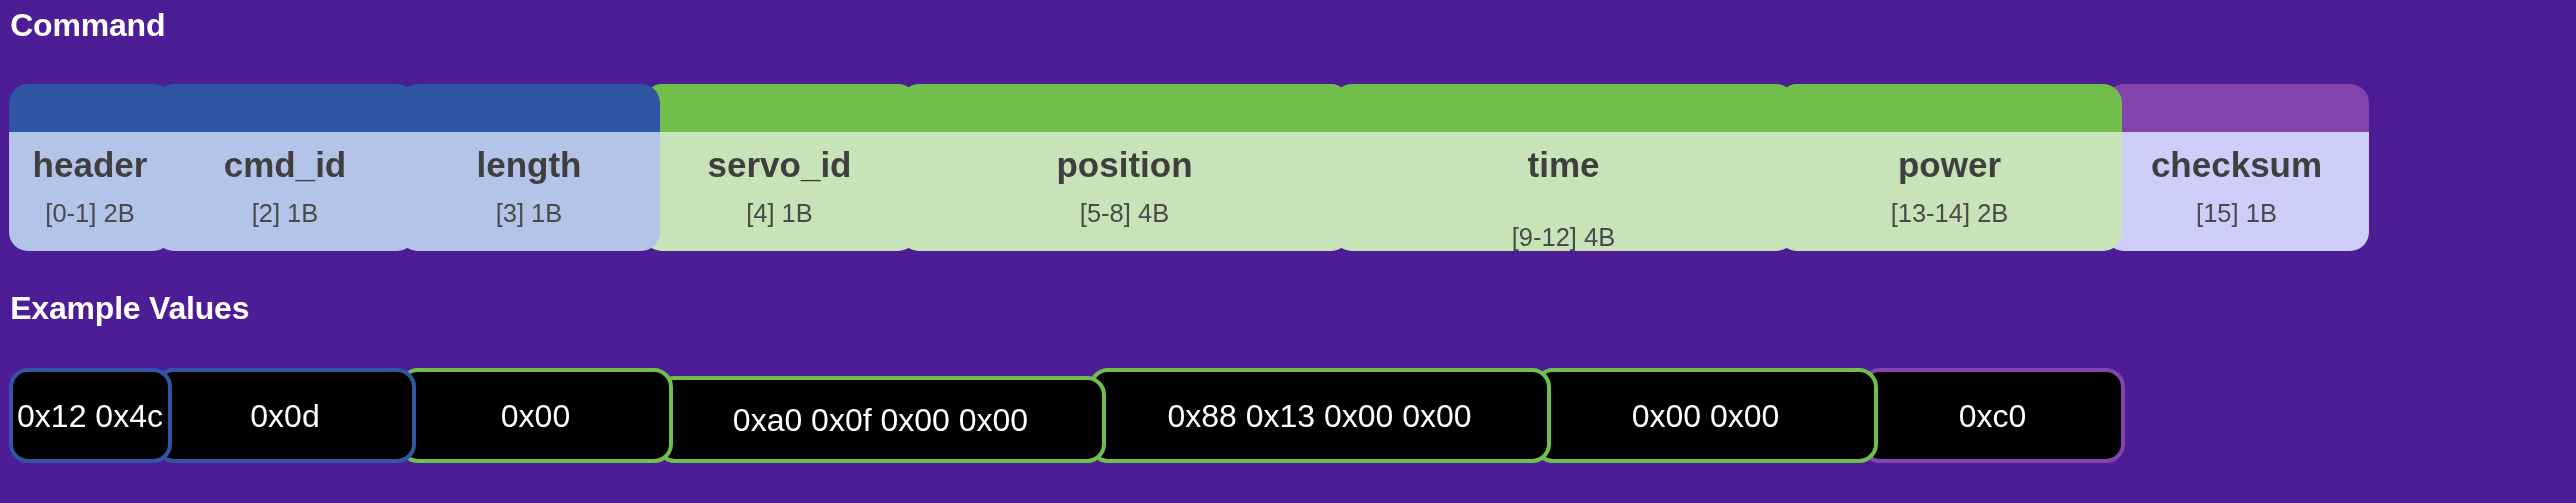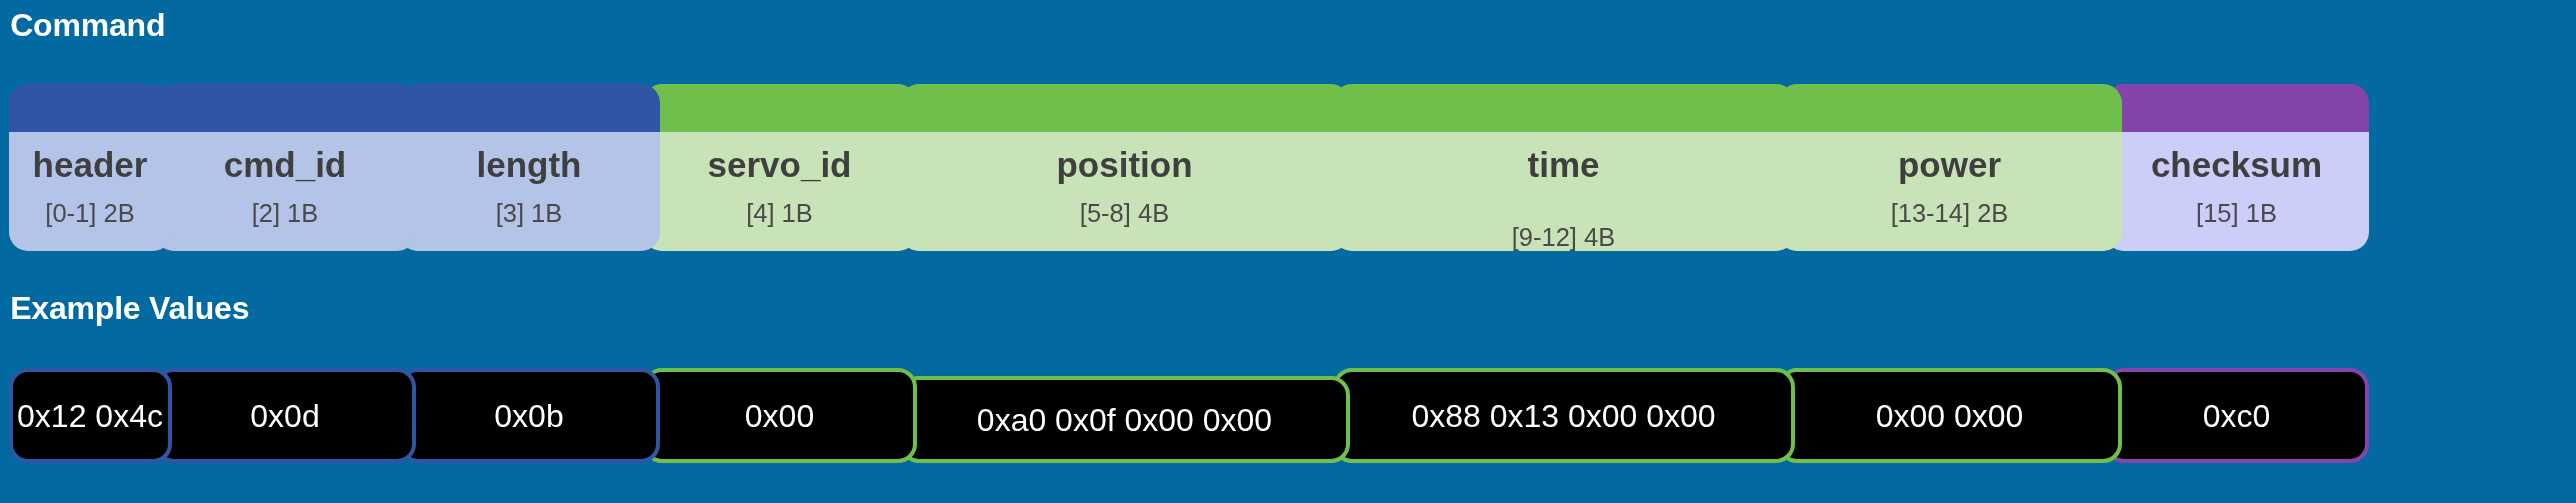--- a/index.html
+++ b/index.html
@@ -11,21 +11,21 @@
     width: 2576px;
     height: 503px;
     font-family: "Liberation Sans", sans-serif;
     overflow: hidden;
   }
 
   .canvas {
     position: relative;
     width: 2576px;
     height: 503px;
-    background: #0369a1;
+    background: #4c1d95;
   }
 
   
   .section-title {
     color: #ffffff;
     font-weight: bold;
     font-size: 32px;
     letter-spacing: -0.2px;
     line-height: 1;
     font-family: "Liberation Sans", sans-serif;
@@ -168,23 +168,20 @@
 
   <div class="section-title" id="example-title">Example Values</div>
 
   <div id="value-row">
       <div class="value-cell" style="flex: 0 0 163px; width: 163px; border-color: rgb(47, 85, 164); z-index: 20;">
         <div class="value-text">0x12 0x4c</div>
       </div>
       <div class="value-cell" style="flex: 0 0 261px; width: 261px; border-color: rgb(47, 85, 164); z-index: 19;">
         <div class="value-text">0x0d</div>
       </div>
-      <div class="value-cell" style="flex: 0 0 261px; width: 261px; border-color: rgb(47, 85, 164); z-index: 18;">
-        <div class="value-text">0x0b</div>
-      </div>
       <div class="value-cell" style="flex: 0 0 274px; width: 274px; border-color: rgb(113, 191, 75); z-index: 17;">
         <div class="value-text">0x00</div>
       </div>
       <div class="value-cell" style="flex: 0 0 450px; width: 450px; border-color: rgb(113, 191, 75); z-index: 16; margin-top: 8px;">
         <div class="value-text">0xa0 0x0f 0x00 0x00</div>
       </div>
       <div class="value-cell" style="flex: 0 0 462px; width: 462px; border-color: rgb(113, 191, 75); z-index: 15;">
         <div class="value-text">0x88 0x13 0x00 0x00</div>
       </div>
       <div class="value-cell" style="flex: 0 0 344px; width: 344px; border-color: rgb(113, 191, 75); z-index: 14;">

